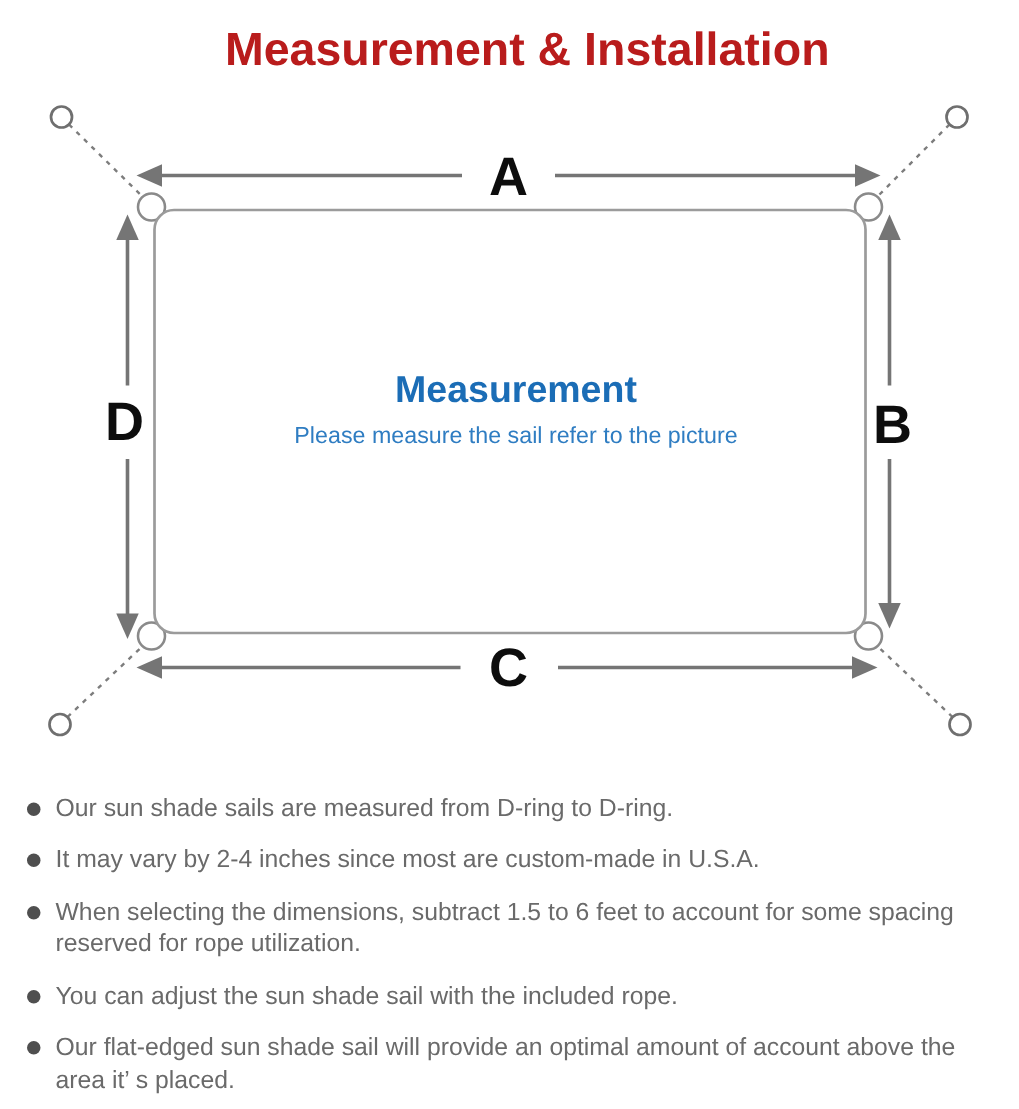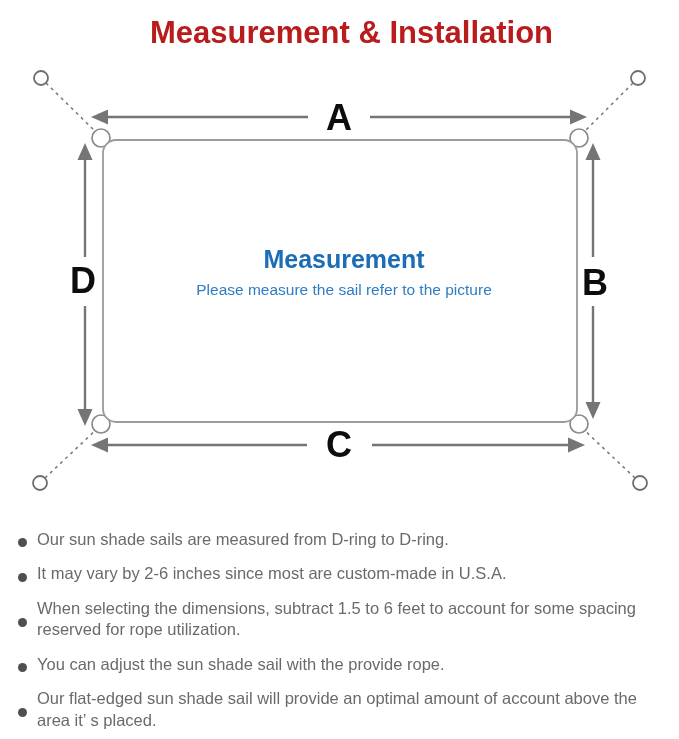--- a/index.html
+++ b/index.html
@@ -45,21 +45,21 @@
     font-size: 15.5px;
     fill: #2f7dc2; text-anchor: middle;
   }
 
   .notes {
     position: absolute;
     top: 529px; left: 16px; right: 12px;
   }
   .note {
     display: flex;
-    align-items: center;
+    align-items: flex-start;
     margin-bottom: 13px;
     color: #6a6a6a;
     font-size: 16.5px;
     line-height: 1.3;
   }
   .dot {
     flex: 0 0 auto;
     width: 9px; height: 9px;
     border-radius: 50%;
     background: #4f4f4f;
@@ -128,29 +128,29 @@
     <text class="csub" x="344" y="243">Please measure the sail refer to the picture</text>
   </svg>
 
   <div class="notes">
     <div class="note">
       <span class="dot"></span>
       <span>Our sun shade sails are measured from D-ring to D-ring.</span>
     </div>
     <div class="note">
       <span class="dot"></span>
-      <span>It may vary by 2-6 inches since most are custom-made in U.S.A.</span>
+      <span>It may vary by 2-4 inches since most are custom-made in U.S.A.</span>
     </div>
     <div class="note">
       <span class="dot"></span>
       <span>When selecting the dimensions, subtract 1.5 to 6 feet to account for some spacing reserved for rope utilization.</span>
     </div>
     <div class="note">
       <span class="dot"></span>
-      <span>You can adjust the sun shade sail with the provide rope.</span>
+      <span>You can adjust the sun shade sail with the included rope.</span>
     </div>
     <div class="note">
       <span class="dot"></span>
       <span>Our flat-edged sun shade sail will provide an optimal amount of account above the area it’ s placed.</span>
     </div>
   </div>
 
 </div>
 
 </body></html>

